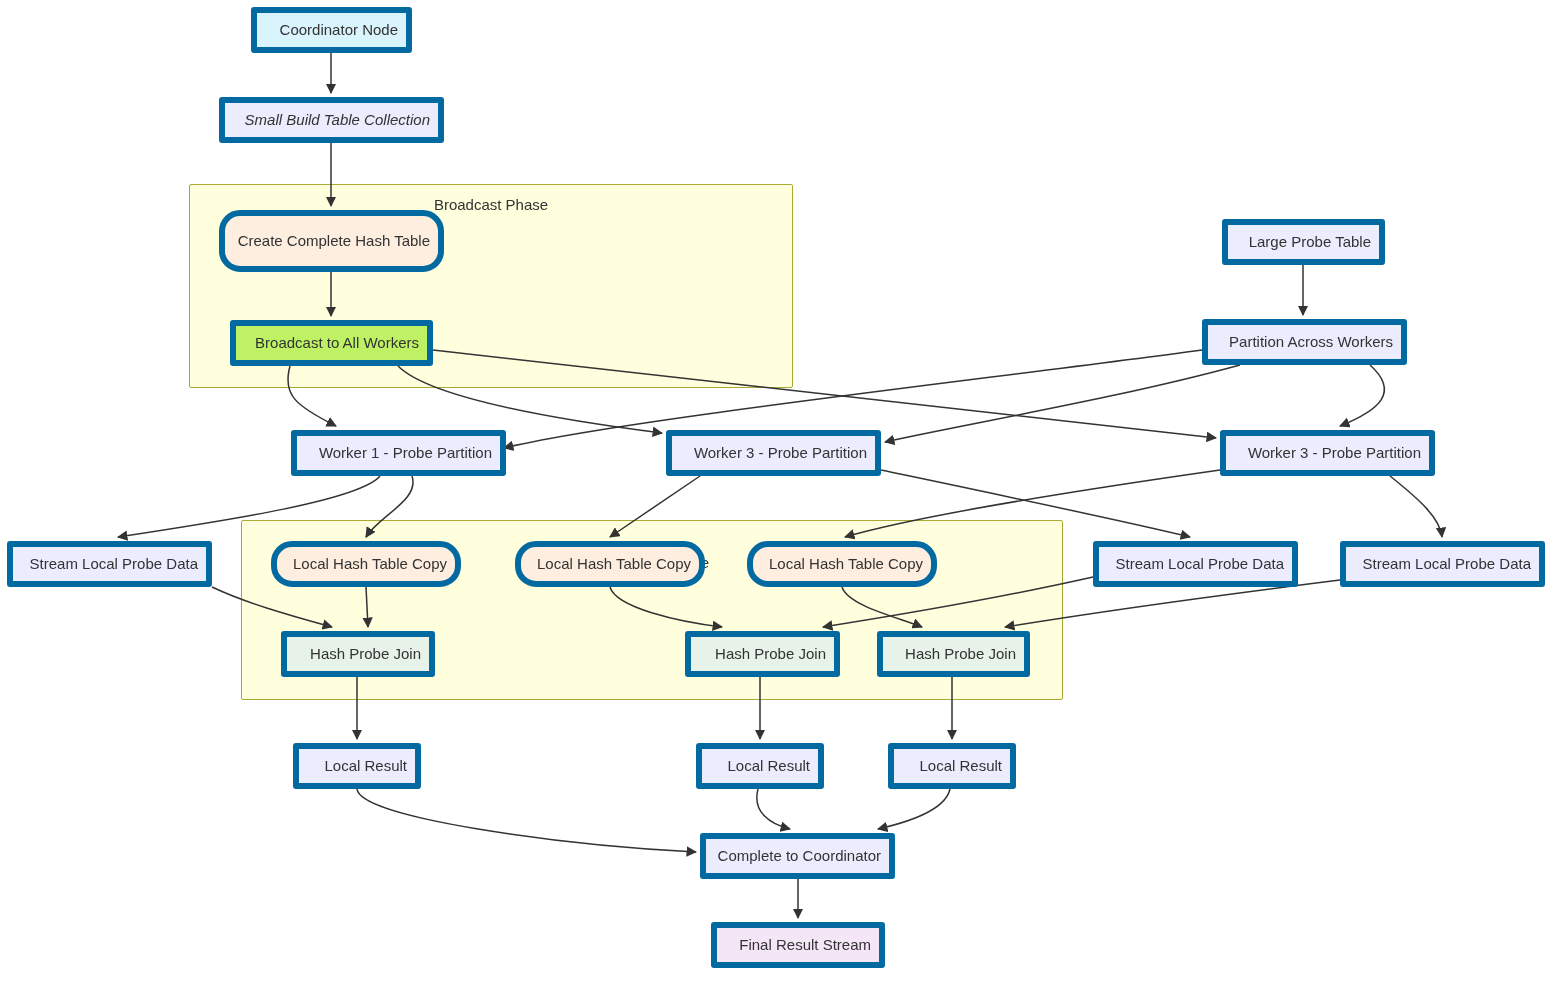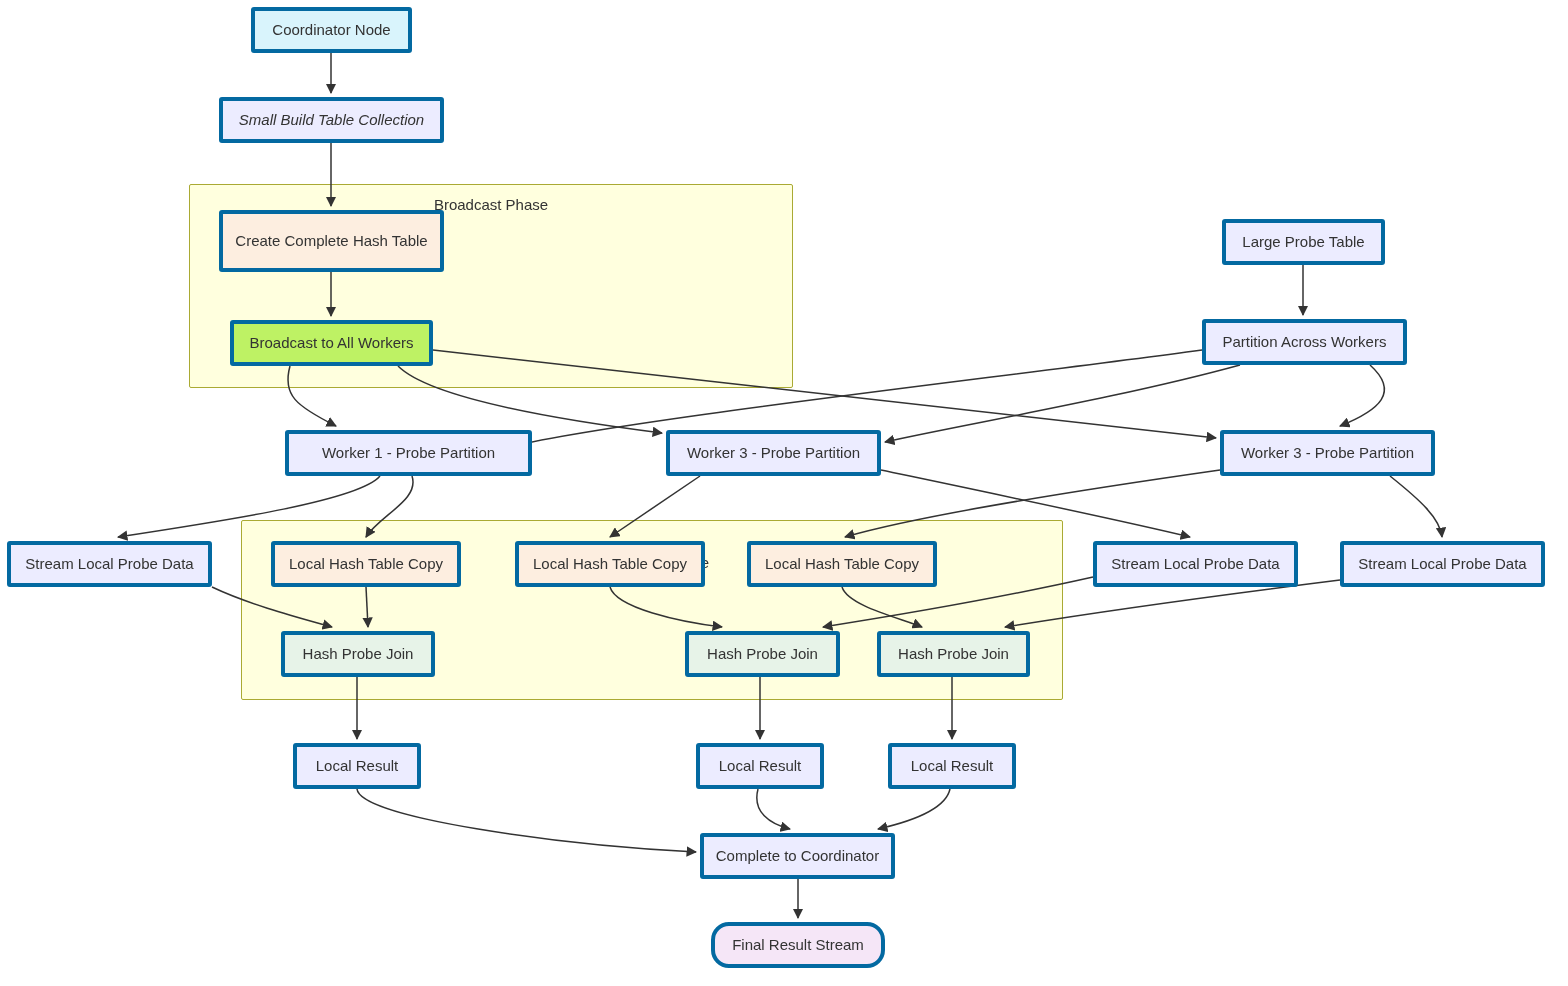--- a/index.html
+++ b/index.html
@@ -35,35 +35,35 @@
   .cluster-label {
     position: absolute;
     font-size: 15px;
     color: #333333;
     white-space: nowrap;
     transform: translateX(-50%);
   }
   .node {
     position: absolute;
     box-sizing: border-box;
-    border: 4px solid #0369a1;
+    border: 6px solid #0369a1;
     border-radius: 3px;
     display: flex;
     align-items: center;
-    justify-content: center;
+    justify-content: flex-end;
     text-align: center;
     font-size: 15px;
     line-height: 1.35;
     color: #333333;
     padding: 2px 8px;
     background: #ececff;
   }
   .n-cyan   { background: #d9f4fc; }
   .n-lav    { background: #ececff; }
-  .n-peach  { background: #fdeee0; }
+  .n-peach  { background: #fdeee0; border-radius: 21px; }
   .n-orange { background: #bef264; }
   .n-green  { background: #e7f3e8; }
   .n-pink   { background: #f5e6f7; }
 </style>
 </head>
 <body>
 
 <div id="canvas">
   <div id="clusters">
       <div class="cluster" style="left: 189px; top: 184px; width: 604px; height: 204px;"></div>
@@ -121,21 +121,21 @@
       </div>
       <div class="node n-orange" style="left: 230px; top: 320px; width: 203px; height: 46px;">
         <span>Broadcast to All Workers</span>
       </div>
       <div class="node n-lav" style="left: 1222px; top: 219px; width: 163px; height: 46px;">
         <span>Large Probe Table</span>
       </div>
       <div class="node n-lav" style="left: 1202px; top: 319px; width: 205px; height: 46px;">
         <span>Partition Across Workers</span>
       </div>
-      <div class="node n-lav" style="left: 285px; top: 430px; width: 247px; height: 46px;">
+      <div class="node n-lav" style="left: 291px; top: 430px; width: 215px; height: 46px;">
         <span>Worker 1 - Probe Partition</span>
       </div>
       <div class="node n-lav" style="left: 666px; top: 430px; width: 215px; height: 46px;">
         <span>Worker 3 - Probe Partition</span>
       </div>
       <div class="node n-lav" style="left: 1220px; top: 430px; width: 215px; height: 46px;">
         <span>Worker 3 - Probe Partition</span>
       </div>
       <div class="node n-lav" style="left: 7px; top: 541px; width: 205px; height: 46px;">
         <span>Stream Local Probe Data</span>
@@ -169,17 +169,17 @@
       </div>
       <div class="node n-lav" style="left: 696px; top: 743px; width: 128px; height: 46px;">
         <span>Local Result</span>
       </div>
       <div class="node n-lav" style="left: 888px; top: 743px; width: 128px; height: 46px;">
         <span>Local Result</span>
       </div>
       <div class="node n-lav" style="left: 700px; top: 833px; width: 195px; height: 46px;">
         <span>Complete to Coordinator</span>
       </div>
-      <div class="node n-pink" style="left: 711px; top: 922px; width: 174px; height: 46px; border-radius: 18px;">
+      <div class="node n-pink" style="left: 711px; top: 922px; width: 174px; height: 46px;">
         <span>Final Result Stream</span>
       </div>
     </div>
 </div>
 
 </body></html>

